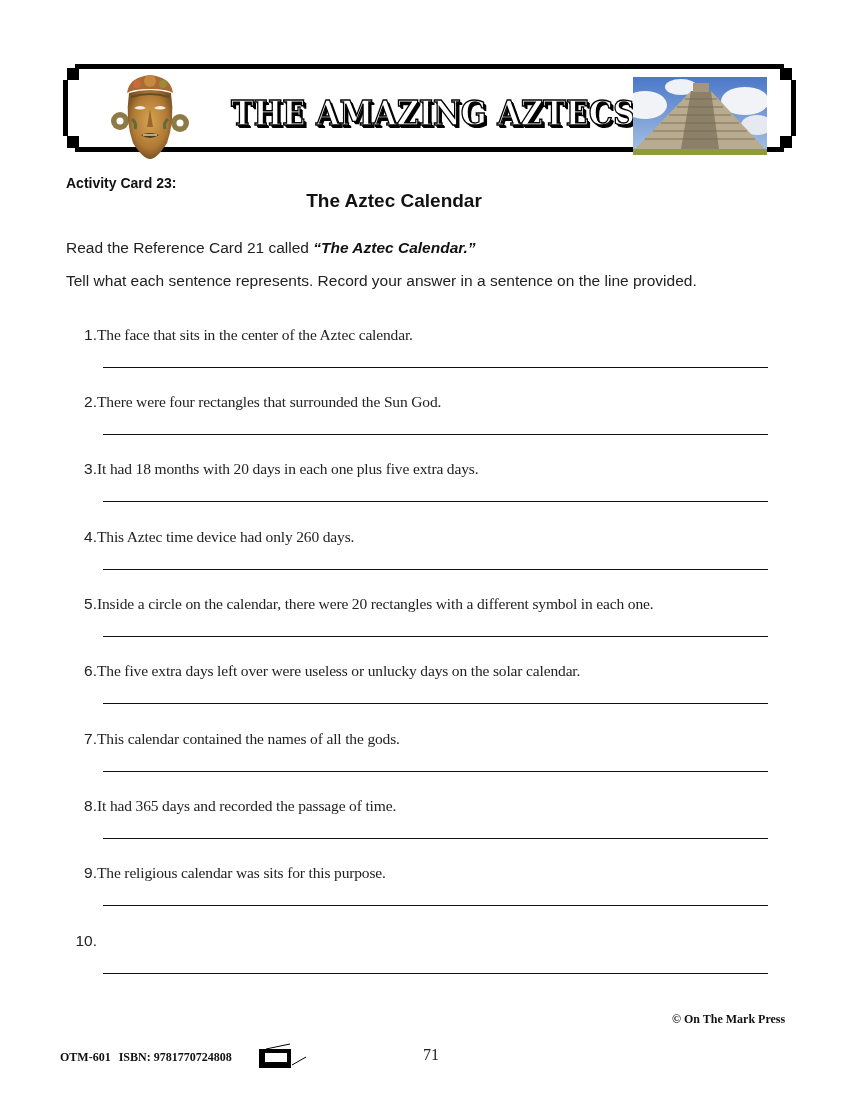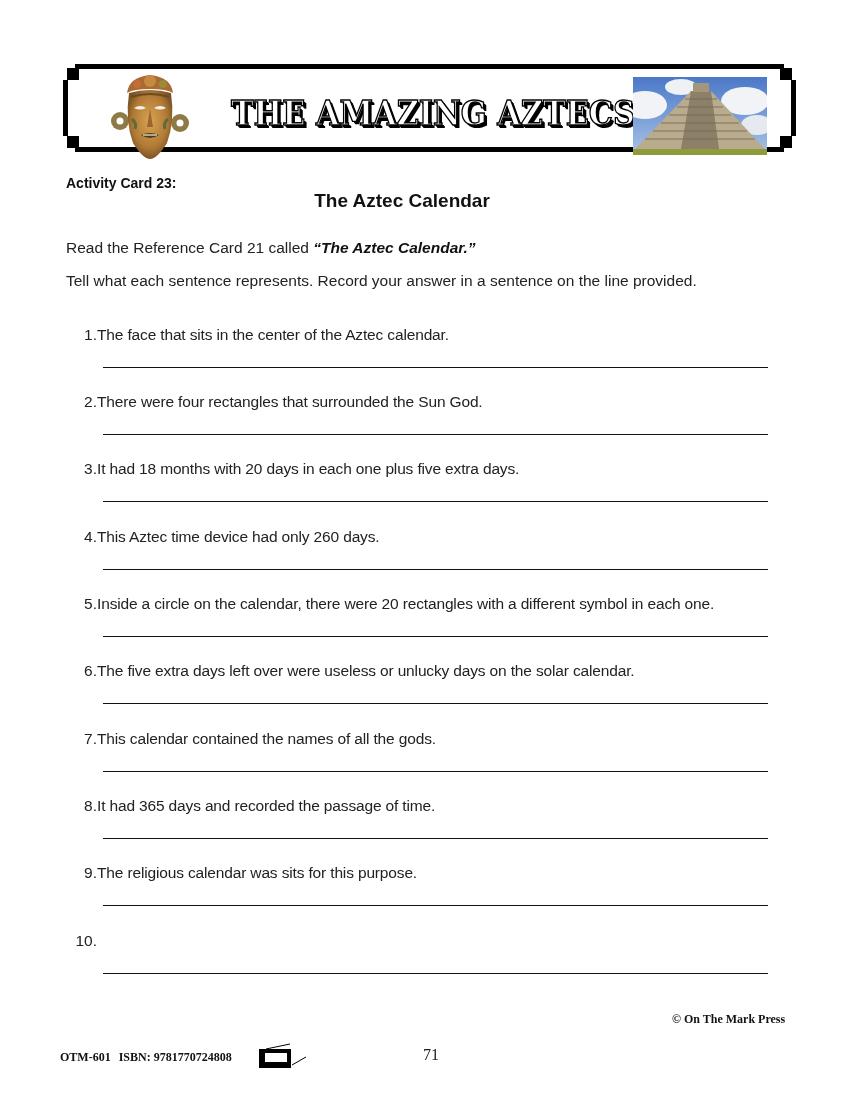--- a/index.html
+++ b/index.html
@@ -23,30 +23,30 @@
     .banner-title {
       position: absolute; left: 168px; top: 30px; width: 366px; height: 40px;
       font-family: "DejaVu Serif", serif; font-weight: bold; font-size: 33px; letter-spacing: 0px;
       color: #fff; text-align: center; line-height: 40px; white-space: nowrap;
       -webkit-text-stroke: 1.4px #000;
       text-shadow: 2px 2px 0 #000, 3px 3px 0 #000;
       transform: scaleX(0.92); transform-origin: left center;
     }
 
     .card-label { position: absolute; left: 66px; top: 175px; font-size: 14px; font-weight: bold; }
-    .page-title { position: absolute; left: 0; width: 786px; top: 190px; text-align: center; font-size: 19px; font-weight: bold; padding-left: 8px; }
+    .page-title { position: absolute; left: 0; width: 786px; top: 190px; text-align: center; font-size: 19px; font-weight: bold; }
     .page-title span { position: relative; left: 1px; }
 
     .instr { position: absolute; left: 66px; font-size: 15.5px; color: #222; white-space: nowrap; }
     .instr1 { top: 239px; }
     .instr2 { top: 272px; }
     .instr b { font-style: italic; color: #111; }
 
     .q { position: absolute; left: 0; width: 859px; height: 60px; }
-    .q .qtext { position: absolute; left: 97px; top: 0; font-size: 15.5px; color: #222; white-space: nowrap; letter-spacing: -0.15px; }
+    .q .qtext { position: absolute; left: 97px; top: 0; font-size: 15.5px; color: #222; white-space: nowrap; letter-spacing: -0.15px; font-family: Liberation Serif, serif; }
     .q .qnum { position: absolute; right: 762px; top: 0; font-size: 15.5px; color: #222; text-align: right; white-space: nowrap; }
     .q .answer-line { position: absolute; left: 103px; width: 665px; top: 41px; height: 0; border-top: 1.3px solid #111; }
 
     .footer-left { position: absolute; left: 60px; top: 1050px; font-family: "Liberation Serif", serif; font-weight: bold; font-size: 12px; white-space: nowrap; }
     .footer-left .isbn { margin-left: 8px; }
     .logo-icon { position: absolute; left: 258px; top: 1043px; width: 50px; height: 26px; }
     .page-num { position: absolute; left: 423px; top: 1046px; font-family: "Liberation Serif", serif; font-size: 16px; color: #222; }
     .footer-right { position: absolute; left: 672px; top: 1012px; font-family: "Liberation Serif", serif; font-weight: bold; font-size: 12px; white-space: nowrap; }
   </style>
 </head>

